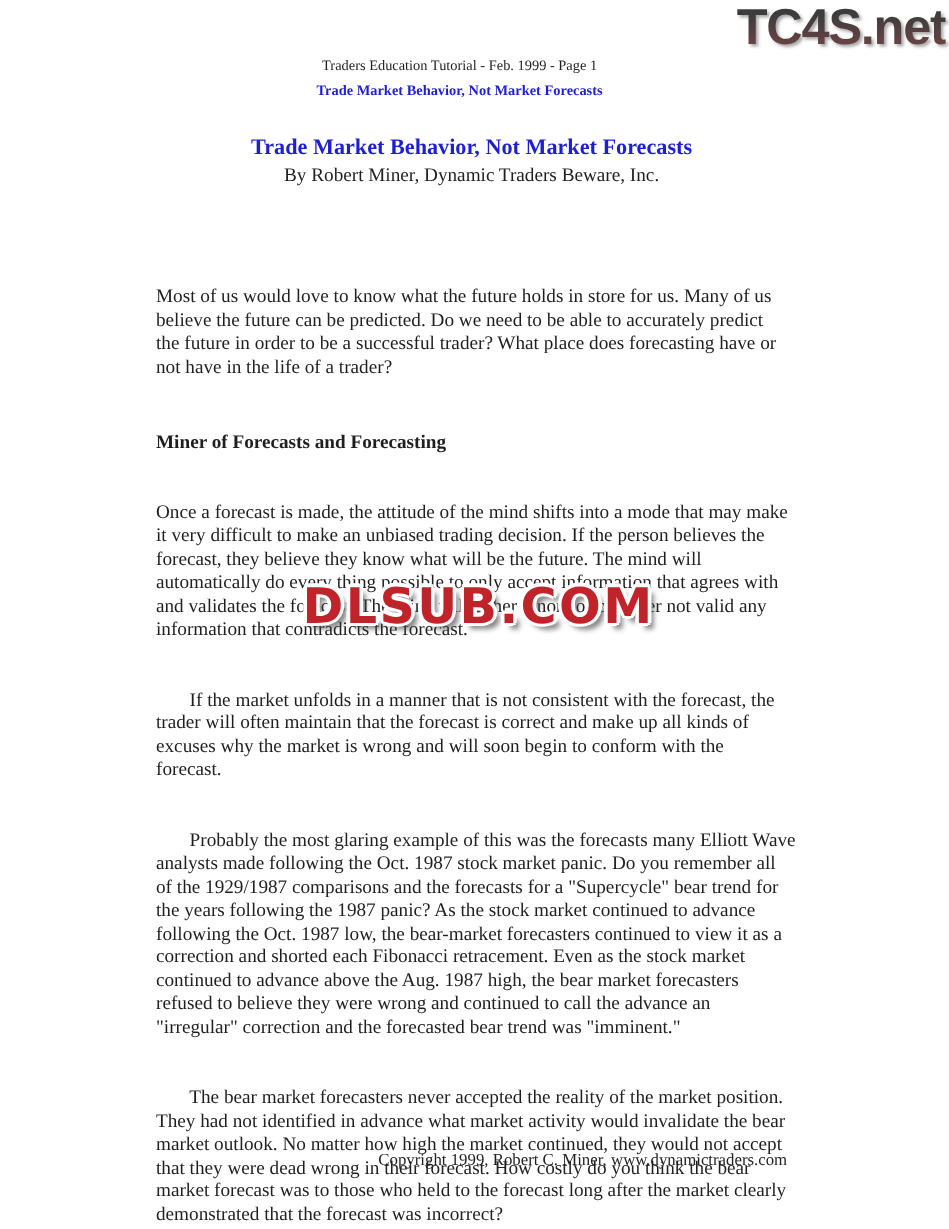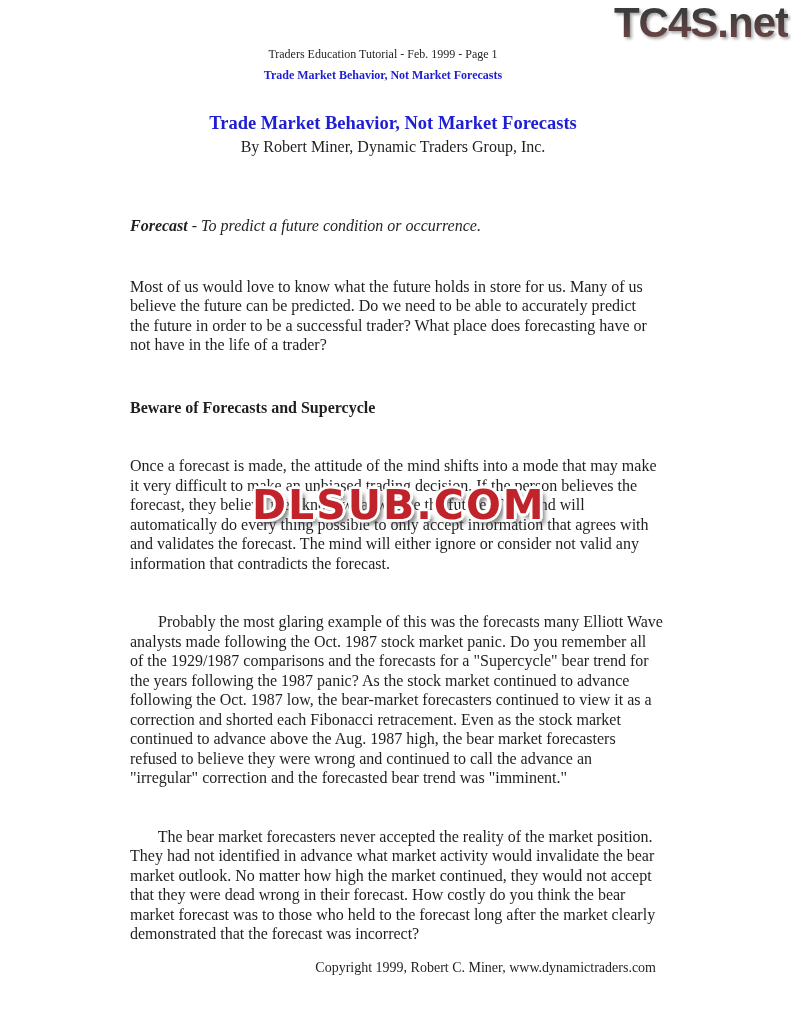--- a/index.html
+++ b/index.html
@@ -29,21 +29,21 @@
   .title-block { position:absolute; left:130px; top:112px; width:526px; text-align:center; }
   .article-title { font-size:18.5px; font-weight:bold; line-height:23px; }
   .article-byline { font-size:16px; line-height:20px; margin-top:2px; }
 
   
   .body-text {
     position:absolute; left:130px; top:177px; width:526px;
     font-size:16px; line-height:19.5px; white-space:pre;
   }
   .para { margin:0; }
-  .mt6 { margin-top:2px; }
+  .mt6 { margin-top:22px; }
   .mt4 { margin-top:4px; }
   .section-heading { font-weight:bold; }
   .def-term { font-weight:bold; font-style:italic; }
   .def-rest { font-style:italic; }
 
   
   .dlsub {
     position:absolute; left:252px; top:484px;
     font-family:"DejaVu Sans", sans-serif; font-weight:bold;
     font-size:41px; letter-spacing:2px; line-height:42px;
@@ -76,36 +76,39 @@
 
   <div class="tc4s">TC4S.net</div>
 
   <div class="doc-header">
     <div>Traders Education Tutorial - Feb. 1999 - Page 1</div>
     <div class="sub accent-blue" style="color: rgb(30, 30, 210);">Trade Market Behavior, Not Market Forecasts</div>
   </div>
 
   <div class="title-block">
     <div class="article-title accent-blue" style="color: rgb(30, 30, 210);">Trade Market Behavior, Not Market Forecasts</div>
-    <div class="article-byline">By Robert Miner, Dynamic Traders Group, Inc.</div>
+    <div class="article-byline">By Robert Miner, Dynamic Traders Beware, Inc.</div>
   </div>
 
   <div class="body-text">
-    <p class="para"><span class="def-term">Forecast</span><span class="def-rest"> - To predict a future condition or occurrence.</span></p>
     <p class="para mt6">Most of us would love to know what the future holds in store for us. Many of us
 believe the future can be predicted. Do we need to be able to accurately predict
 the future in order to be a successful trader? What place does forecasting have or
 not have in the life of a trader?</p>
-    <p class="para section-heading mt4">Beware of Forecasts and Supercycle</p>
+    <p class="para section-heading mt4">Miner of Forecasts and Forecasting</p>
     <p class="para">Once a forecast is made, the attitude of the mind shifts into a mode that may make
 it very difficult to make an unbiased trading decision. If the person believes the
 forecast, they believe they know what will be the future. The mind will
 automatically do every thing possible to only accept information that agrees with
 and validates the forecast. The mind will either ignore or consider not valid any
 information that contradicts the forecast.</p>
+    <p class="para">       If the market unfolds in a manner that is not consistent with the forecast, the
+trader will often maintain that the forecast is correct and make up all kinds of
+excuses why the market is wrong and will soon begin to conform with the
+forecast.</p>
     <p class="para">       Probably the most glaring example of this was the forecasts many Elliott Wave
 analysts made following the Oct. 1987 stock market panic. Do you remember all
 of the 1929/1987 comparisons and the forecasts for a "Supercycle" bear trend for
 the years following the 1987 panic? As the stock market continued to advance
 following the Oct. 1987 low, the bear-market forecasters continued to view it as a
 correction and shorted each Fibonacci retracement. Even as the stock market
 continued to advance above the Aug. 1987 high, the bear market forecasters
 refused to believe they were wrong and continued to call the advance an
 "irregular" correction and the forecasted bear trend was "imminent."</p>
     <p class="para">       The bear market forecasters never accepted the reality of the market position.

